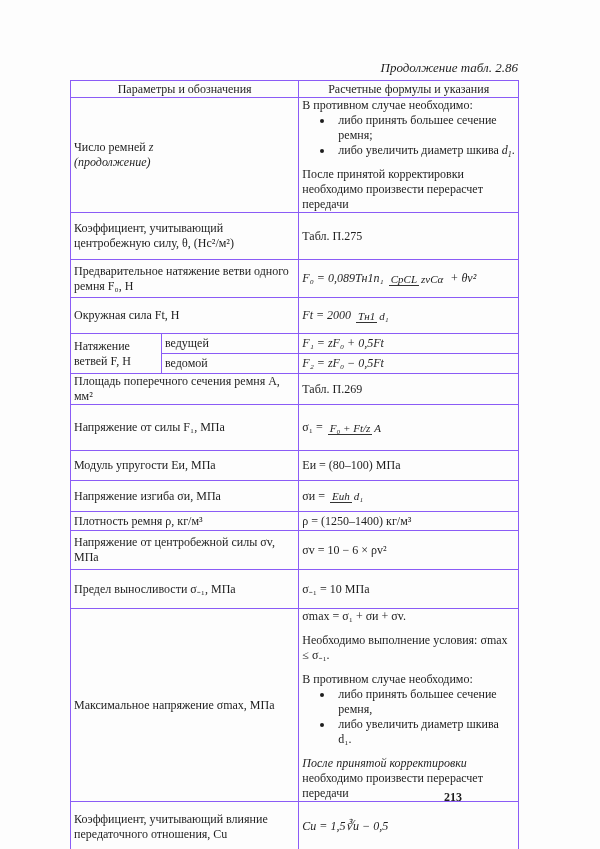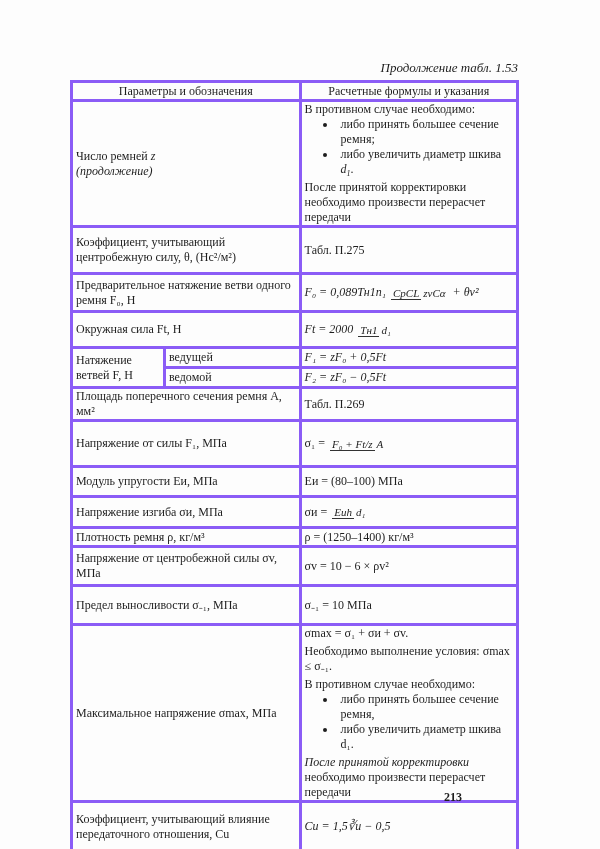--- a/index.html
+++ b/index.html
@@ -8,42 +8,42 @@
     font-family: "Liberation Serif", serif; color: #1e1e1e; overflow: hidden;
   }
   .caption {
     position: absolute; top: 60px; right: 82px; font-style: italic; font-size: 13px;
   }
   table.main {
     position: absolute; left: 70px; top: 80px; width: 449px;
     border-collapse: collapse; font-size: 12px; line-height: 15px;
   }
   table.main td, table.main th {
-    border: 3px solid #8b5cf6; padding: 0 3px; vertical-align: middle; text-align: left;
+    border: 1px solid #8b5cf6; padding: 0 3px; vertical-align: middle; text-align: left;
   }
   table.main th { font-weight: normal; text-align: center; height: 16px; }
   .c1 { width: 163px; }
   .ital { font-style: italic; text-align: right; }
   .m { font-style: italic; }
   sub, sup { font-size: 8px; line-height: 0; }
   ul.b { margin: 0; padding-left: 32px; list-style: disc; }
   ul.b li { padding-left: 4px; }
   p { margin: 0; }
-  .gap { margin-top: 3px; }
+  .gap { margin-top: 9px; }
   .frac { display: inline-flex; vertical-align: middle; text-align: center; font-style: italic; font-size: 11px; line-height: 12px; margin: 0 2px; }
   .frac .num { border-bottom: 1px solid #333; padding: 0 2px; }
   .frac .den { padding: 0 2px; }
   .formula { font-size: 12px; }
   .pagenum { position: absolute; left: 444px; top: 790px; font-family: Liberation Serif, serif; font-weight: bold; font-size: 12px; }
   .url { position: absolute; left: 30px; top: 860px; font-family: Liberation Serif, serif; font-size: 16px; color: #c4c4c4; }
 </style>
 </head>
 <body>
 
-<div class="caption">Продолжение табл. 1.53</div>
+<div class="caption">Продолжение табл. 2.86</div>
 
 <table class="main">
   <tbody>
       <tr>
     <th colspan="2" class="c1">Параметры и обозначения</th>
     <th>Расчетные формулы и указания</th>
   </tr>
   <tr style="height:77px">
     <td colspan="2">
       <span>Число ремней</span> <span class="m">z</span><br>

